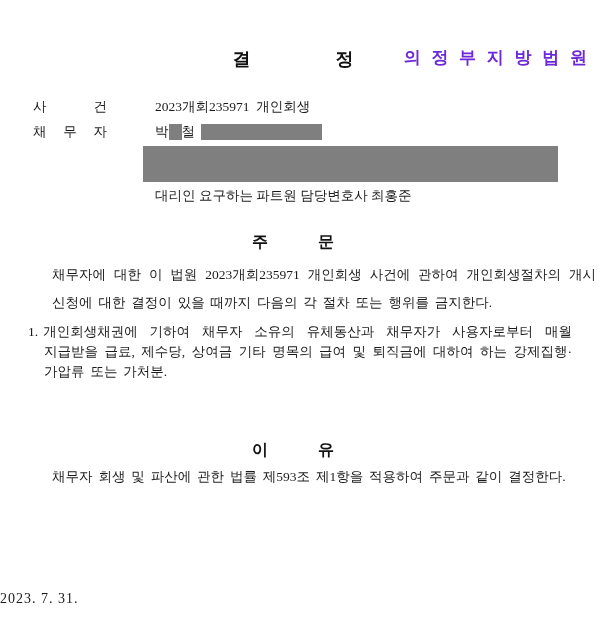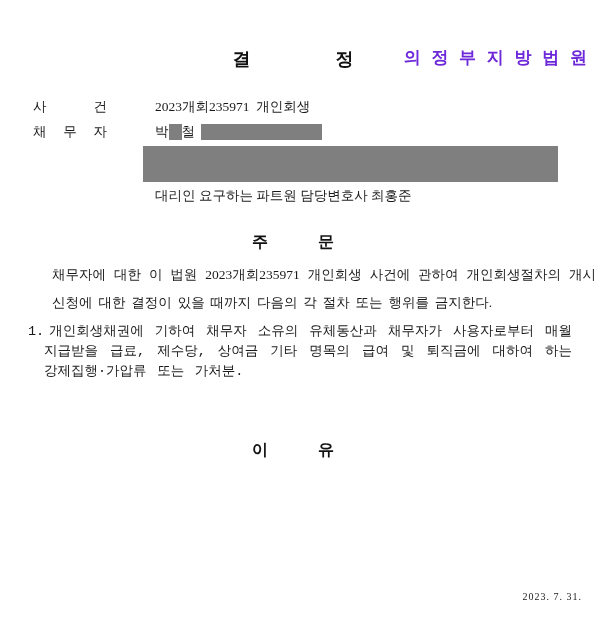--- a/index.html
+++ b/index.html
@@ -127,31 +127,30 @@
     width: 544px;
     font-size: 13.5px;
     line-height: 20px;
   }
   .order-item {
     text-align: justify;
     word-break: keep-all;
     word-spacing: 2.5px;
     padding-left: 16px;
     text-indent: -16px;
-    font-family: Liberation Mono, monospace;
   }
   .order-item .item-no { margin-right: 5px; }
 
   .decision-date {
     position: absolute;
     top: 591px;
     left: 0;
     right: 18px;
-    text-align: right;
-    font-size: 10px;
+    text-align: left;
+    font-size: 14px;
     letter-spacing: 1px;
   }
 </style>
 </head>
 <body>
 
 <div class="page">
 
   <div class="court-title">의 정 부 지 방 법 원</div>
 
@@ -197,16 +196,17 @@
     <div class="order-item">
       <span class="item-no">1.</span><span>개인회생채권에 기하여 채무자 소유의 유체동산과 채무자가 사용자로부터 매월 지급받을 급료, 제수당, 상여금 기타 명목의 급여 및 퇴직금에 대하여 하는 강제집행·가압류 또는 가처분.</span>
     </div>
   </div>
 
   <div class="section-heading" id="reason-heading">
     <span>이</span>
     <span>유</span>
   </div>
 
+  <div class="para" id="reason-body">채무자 회생 및 파산에 관한 법률 제593조 제1항을 적용하여 주문과 같이 결정한다.</div>
 
   <div class="decision-date">2023. 7. 31.</div>
 
 </div>
 
 </body></html>

